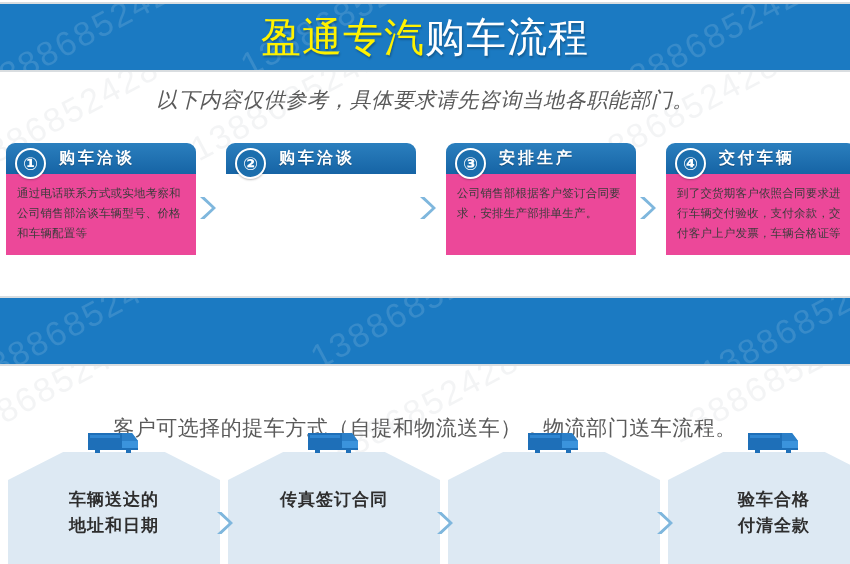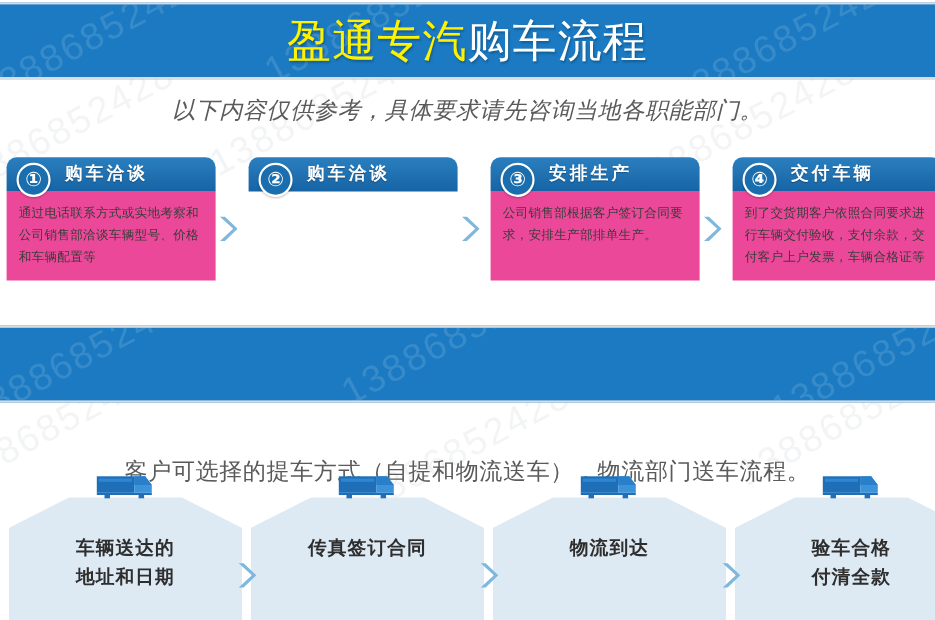--- a/index.html
+++ b/index.html
@@ -354,21 +354,20 @@
         <rect x="2" y="3" width="34" height="15" fill="#1e6fb8"></rect>
         <rect x="4" y="5" width="30" height="3" fill="#2f86d1"></rect>
         <path d="M36 3 L46 3 L52 11 L52 18 L36 18 Z" fill="#3b93dc"></path>
         <path d="M36 3 L46 3 L52 11 L36 11 Z" fill="#2b7fc8"></path>
         <rect x="2" y="18" width="50" height="2" fill="#1e6fb8"></rect>
         <rect x="9" y="20" width="5" height="3" fill="#1e6fb8"></rect>
         <rect x="40" y="20" width="5" height="3" fill="#1e6fb8"></rect>
       </svg>
     </div>
     <div class="flow-text">
-      <div>物流到达</div>
     </div>
   </div>
 
   <div class="flow-item f4">
     <div class="flow-shape"></div>
     <div class="truck-icon">
       <svg width="56" height="26" viewBox="0 0 56 26">
         <rect x="2" y="3" width="34" height="15" fill="#1e6fb8"></rect>
         <rect x="4" y="5" width="30" height="3" fill="#2f86d1"></rect>
         <path d="M36 3 L46 3 L52 11 L52 18 L36 18 Z" fill="#3b93dc"></path>

